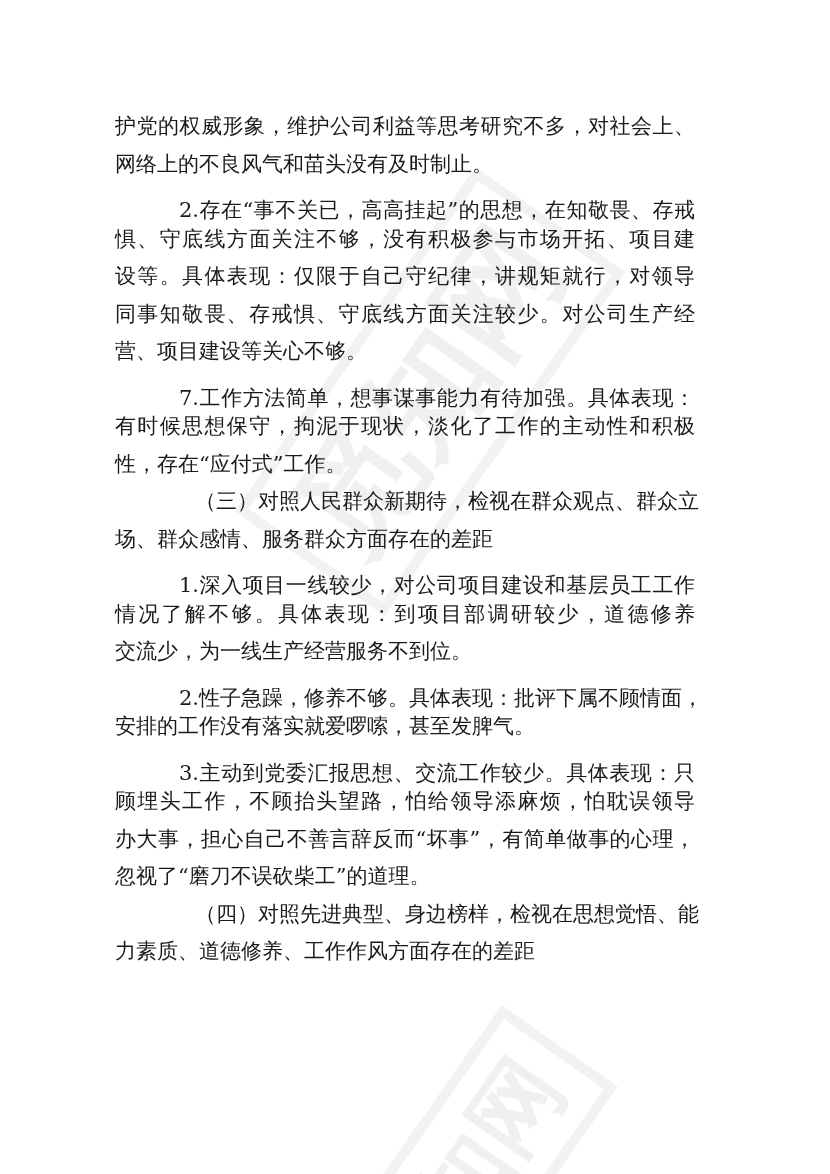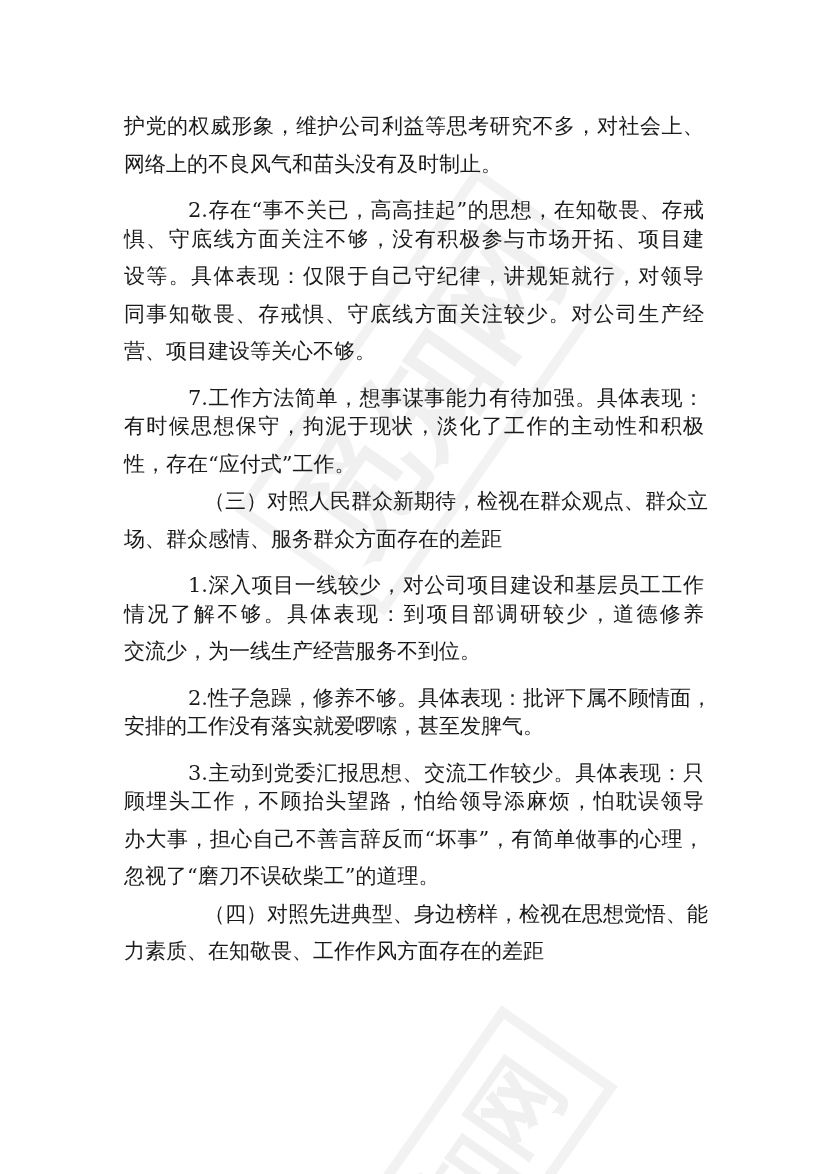--- a/index.html
+++ b/index.html
@@ -16,21 +16,21 @@
     color: #1a1a1a;
   }
   .page {
     position: absolute;
     left: 0; top: 0;
     width: 830px; height: 1174px;
     background: #ffffff;
   }
   .content {
     position: absolute;
-    left: 124px;
+    left: 115px;
     top: 108px;
     width: 580px;
   }
   .line {
     height: 37.5px;
     line-height: 37.5px;
     font-size: 21px;
     white-space: nowrap;
     letter-spacing: 0px;
     display: flex;
@@ -138,16 +138,16 @@
     <div class="line">
         <span class="t">办大事，担心自己不善言辞反而“坏事”，有简单做事的心理，</span>
       </div>
     <div class="line last">
         <span class="t">忽视了“磨刀不误砍柴工”的道理。</span>
       </div>
     <div class="line heading-indent">
         <span class="t">（四）对照先进典型、身边榜样，检视在思想觉悟、能</span>
       </div>
     <div class="line last">
-        <span class="t">力素质、在知敬畏、工作作风方面存在的差距</span>
+        <span class="t">力素质、道德修养、工作作风方面存在的差距</span>
       </div>
   </div>
 </div>
 
 </body></html>

